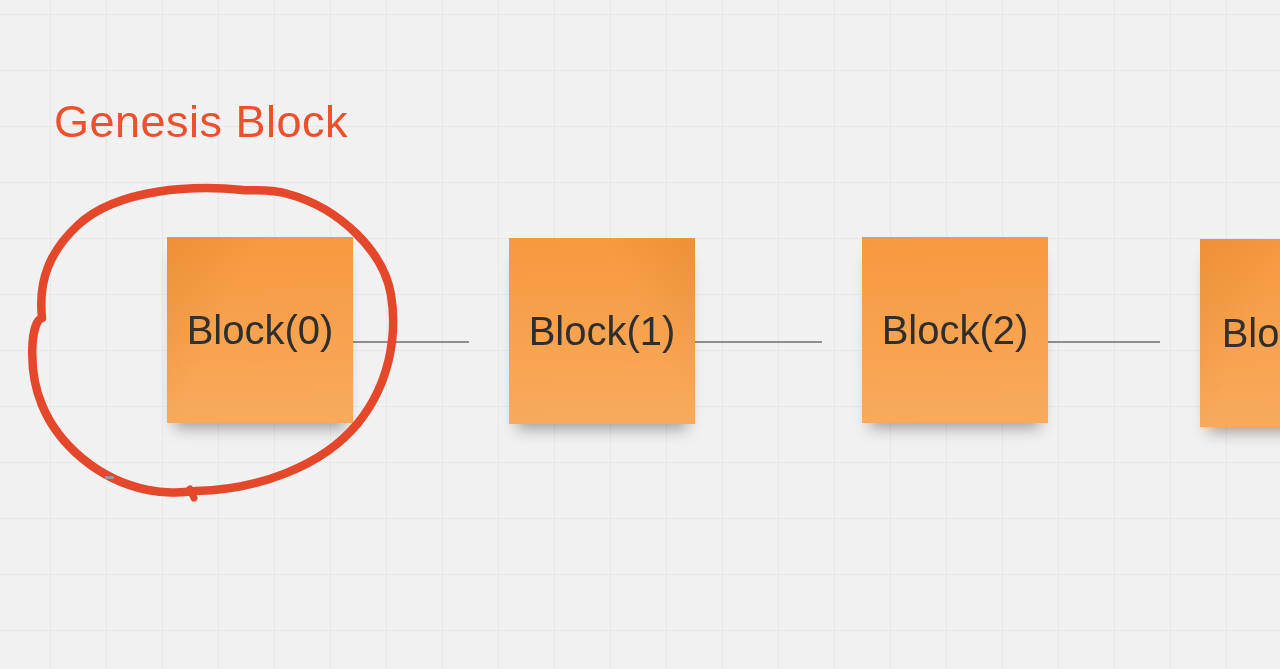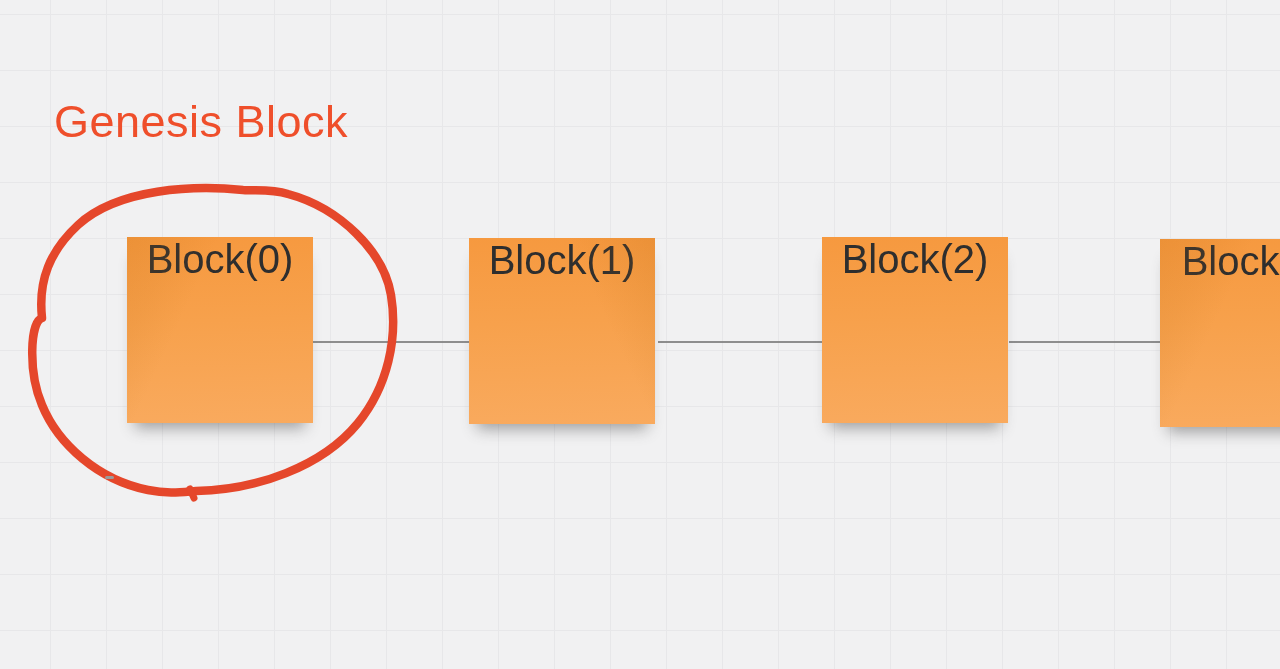--- a/index.html
+++ b/index.html
@@ -20,23 +20,24 @@
   .genesis-label{
     position:absolute;left:54px;top:96px;
     font-size:45px;letter-spacing:.5px;
     color:#ef4f2b;white-space:nowrap;
     user-select:none;
   }
   .sticky{
     position:absolute;width:186px;height:186px;
     background:linear-gradient(178deg,#f6993f 0%,#f7a14c 45%,#f9aa5e 100%);
     box-shadow:0 13px 14px -8px rgba(70,70,70,.48);
-    display:flex;align-items:flex-start;justify-content:center;
+    display:flex;align-items:center;justify-content:center;
     color:#2e2e2e;font-size:40px;
     user-select:none;
+    margin-left:40px;
   }
   .sticky::before{
     content:"";position:absolute;inset:0;pointer-events:none;
   }
   .sticky.fold-tl::before{
     background:linear-gradient(115deg,rgba(190,110,20,.18) 0%,rgba(190,110,20,.10) 18%,transparent 34%);
   }
   .sticky.fold-tr::before{
     background:linear-gradient(245deg,rgba(190,110,20,.20) 0%,rgba(190,110,20,.10) 16%,transparent 32%);
   }

